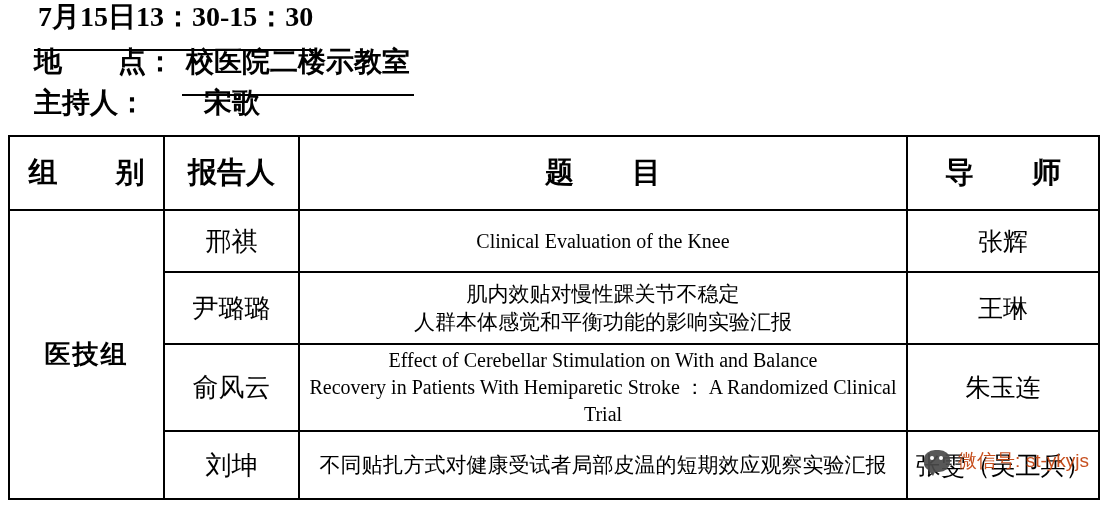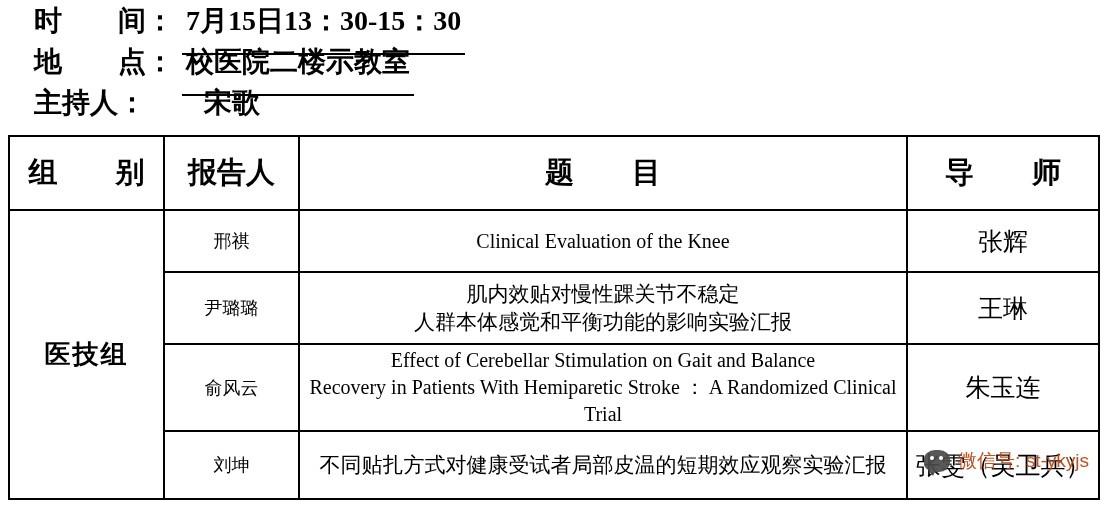--- a/index.html
+++ b/index.html
@@ -81,21 +81,21 @@
     white-space: pre;
     letter-spacing: 0px;
   }
 
   .group-cell {
     font-size: 26px;
     font-weight: bold;
     letter-spacing: 2px;
   }
   .speaker-cell {
-    font-size: 18px;
+    font-size: 26px;
     height: 58px;
   }
   .mentor-cell {
     font-size: 25px;
     margin-left: 9px;
   }
   .title-cell {
     font-size: 20px;
     line-height: 1.35;
     border-radius: 25px;
@@ -152,21 +152,20 @@
   .wechat-badge .e1 { left: 6px; }
   .wechat-badge .e2 { left: 15px; }
 </style>
 </head>
 <body>
 
 <div id="page">
 
   <div class="meta-block">
     <div class="meta-row">
-      <span class="meta-label">时　　间：</span>
       <span class="meta-value">7月15日13：30-15：30</span>
     </div>
     <div class="meta-row">
       <span class="meta-label">地　　点：</span>
       <span class="meta-value">校医院二楼示教室</span>
     </div>
     <div class="meta-row">
       <span class="meta-label">主持人：</span>
       <span class="meta-value narrow">宋歌</span>
     </div>
@@ -200,21 +199,21 @@
         <td class="speaker-cell">尹璐璐</td>
         <td class="title-cell cn">
           <span class="ln">肌内效贴对慢性踝关节不稳定</span>
           <span class="ln">人群本体感觉和平衡功能的影响实验汇报</span>
         </td>
         <td class="mentor-cell">王琳</td>
       </tr>
       <tr class="r3">
         <td class="speaker-cell">俞风云</td>
         <td class="title-cell">
-          <span class="ln">Effect of Cerebellar Stimulation on Gait and Balance</span>
+          <span class="ln">Effect of Cerebellar Stimulation on With and Balance</span>
           <span class="ln">Recovery in Patients With Hemiparetic Stroke ： A Randomized Clinical Trial</span>
         </td>
         <td class="mentor-cell">朱玉连</td>
       </tr>
       <tr class="r4">
         <td class="speaker-cell">刘坤</td>
         <td class="title-cell cn">
           <span class="ln">不同贴扎方式对健康受试者局部皮温的短期效应观察实验汇报</span>
         </td>
         <td class="mentor-cell">张雯（吴卫兵）</td>

